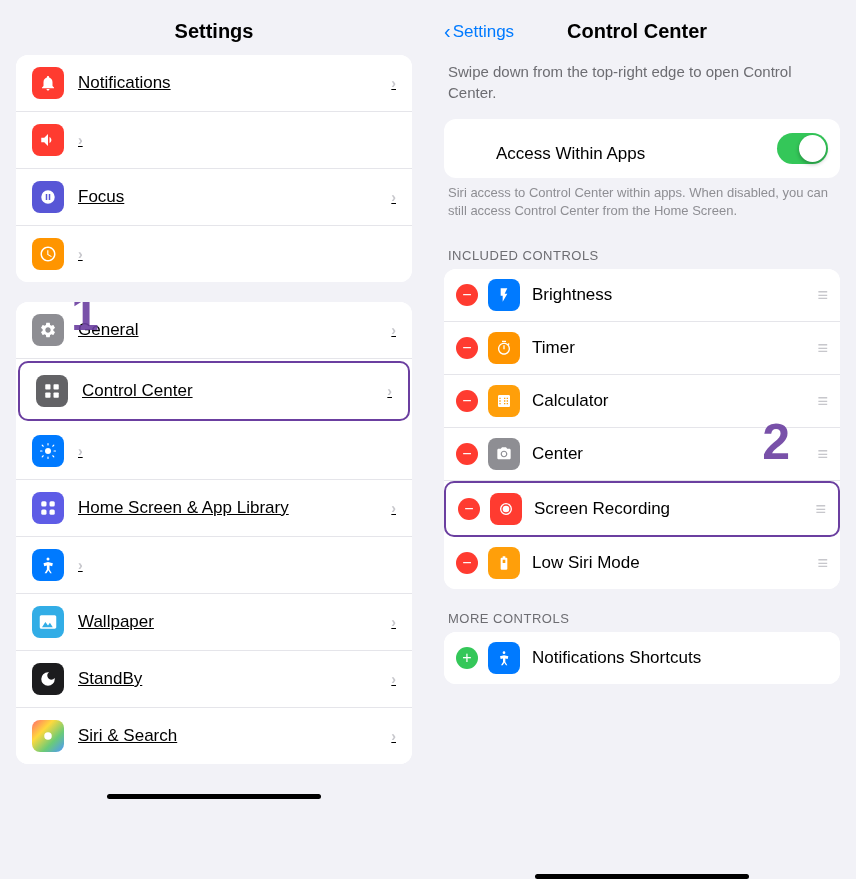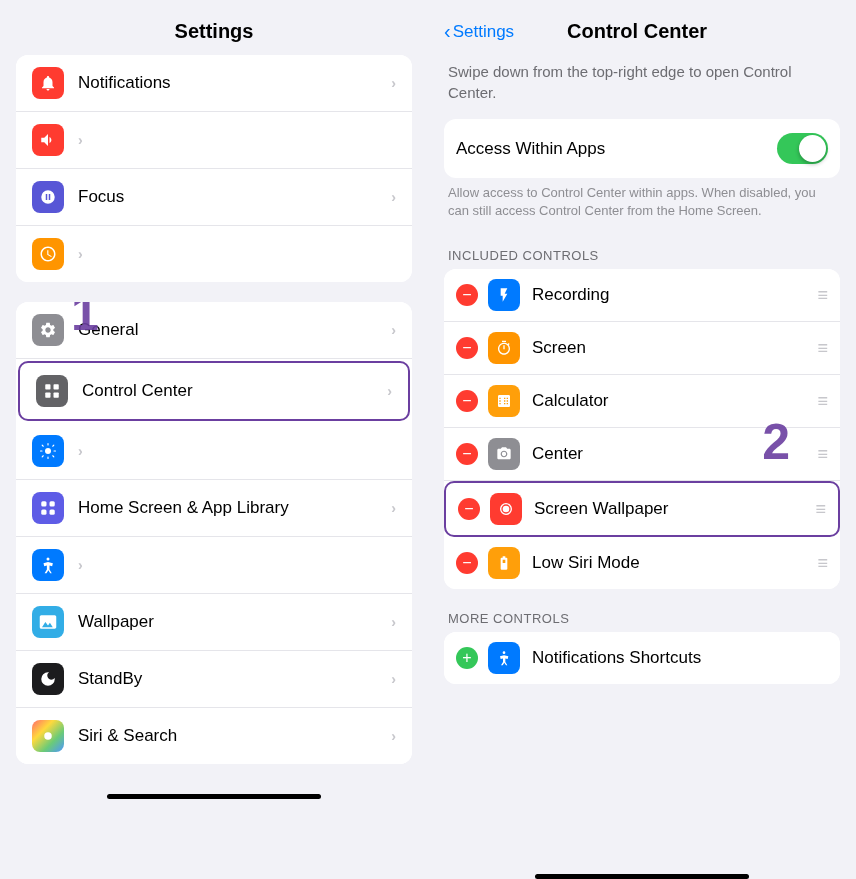--- a/index.html
+++ b/index.html
@@ -39,20 +39,21 @@
     }
 
     .settings-item {
       display: flex;
       align-items: center;
       padding: 12px 16px;
       border-bottom: 1px solid #e5e5ea;
       cursor: pointer;
       background: #fff;
       position: relative;
+      text-decoration: underline;
     }
     .settings-item:last-child { border-bottom: none; }
 
     .settings-item.highlighted {
       border: 2.5px solid #6b3fa0;
       border-radius: 10px;
       margin: 2px;
     }
 
     .item-icon {
@@ -144,22 +145,23 @@
 
     .control-card {
       background: #fff;
       border-radius: 12px;
       padding: 0 12px;
       margin-bottom: 6px;
     }
 
     .toggle-row {
       display: flex;
-      align-items: center;
+      align-items: flex-end;
       padding: 14px 0;
+      margin-left: 40px;
     }
 
     .toggle-label {
       flex: 1;
       font-size: 17px;
       color: #000;
     }
 
     .toggle {
       width: 51px;
@@ -435,45 +437,45 @@
     <div class="description-text">Swipe down from the top-right edge to open Control Center.</div>
 
     <div class="control-card">
       <div class="toggle-row">
         <span class="toggle-label">Access Within Apps</span>
         <div class="toggle">
           <div class="toggle-knob"></div>
         </div>
       </div>
     </div>
-    <div class="toggle-description">Allow access to Control Center within apps. When disabled, you can still access Control Center from the Home Screen.</div>
+    <div class="toggle-description">Siri access to Control Center within apps. When disabled, you can still access Control Center from the Home Screen.</div>
 
     <div class="section-header">INCLUDED CONTROLS</div>
 
     <div class="control-list" style="position:relative;">
 
       <div class="control-item">
         <div class="remove-btn">−</div>
         <div class="control-icon icon-blue-flash">
           <svg width="16" height="16" viewBox="0 0 24 24" fill="white">
               <path d="M7 2v11h3v9l7-12h-4l4-8z"></path>
             </svg>
         </div>
-        <span class="control-name">Recording</span>
+        <span class="control-name">Brightness</span>
         <span class="reorder-handle">≡</span>
       </div>
 
       <div class="control-item">
         <div class="remove-btn">−</div>
         <div class="control-icon icon-orange-timer">
           <svg width="16" height="16" viewBox="0 0 24 24" fill="white">
               <path d="M15 1H9v2h6V1zm-4 13h2V8h-2v6zm8.03-6.61l1.42-1.42c-.43-.51-.9-.99-1.41-1.41l-1.42 1.42C16.07 4.74 14.12 4 12 4c-4.97 0-9 4.03-9 9s4.02 9 9 9 9-4.03 9-9c0-2.12-.74-4.07-1.97-5.61zM12 20c-3.87 0-7-3.13-7-7s3.13-7 7-7 7 3.13 7 7-3.13 7-7 7z"></path>
             </svg>
         </div>
-        <span class="control-name">Screen</span>
+        <span class="control-name">Timer</span>
         <span class="reorder-handle">≡</span>
       </div>
 
       <div class="control-item">
         <div class="remove-btn">−</div>
         <div class="control-icon icon-yellow-calc">
           <svg width="16" height="16" viewBox="0 0 24 24" fill="white">
               <path d="M19 3H5c-1.1 0-2 .9-2 2v14c0 1.1.9 2 2 2h14c1.1 0 2-.9 2-2V5c0-1.1-.9-2-2-2zm-5 14h-2v-2h2v2zm0-4h-2v-2h2v2zm0-4h-2V7h2v2zm4 8h-2v-2h2v2zm0-4h-2v-2h2v2zm0-4h-2V7h2v2zM7 17H5v-2h2v2zm0-4H5v-2h2v2zm0-4H5V7h2v2z"></path>
             </svg>
         </div>
@@ -494,21 +496,21 @@
       </div>
 
       <div class="control-item highlighted-item">
         <div class="remove-btn">−</div>
         <div class="control-icon icon-red-rec">
           <svg width="16" height="16" viewBox="0 0 24 24" fill="white">
               <circle cx="12" cy="12" r="8" stroke="white" stroke-width="2" fill="none"></circle>
               <circle cx="12" cy="12" r="5" fill="white"></circle>
             </svg>
         </div>
-        <span class="control-name">Screen Wallpaper</span>
+        <span class="control-name">Screen Recording</span>
         <span class="reorder-handle">≡</span>
       </div>
 
       <div class="control-item">
         <div class="remove-btn">−</div>
         <div class="control-icon icon-yellow-power">
           <svg width="16" height="16" viewBox="0 0 24 24" fill="white">
               <path d="M15.67 4H14V2h-4v2H8.33C7.6 4 7 4.6 7 5.33v15.33C7 21.4 7.6 22 8.33 22h7.33c.74 0 1.34-.6 1.34-1.33V5.33C17 4.6 16.4 4 15.67 4zm-1.67 8h-4V7h4v5z"></path>
             </svg>
         </div>

